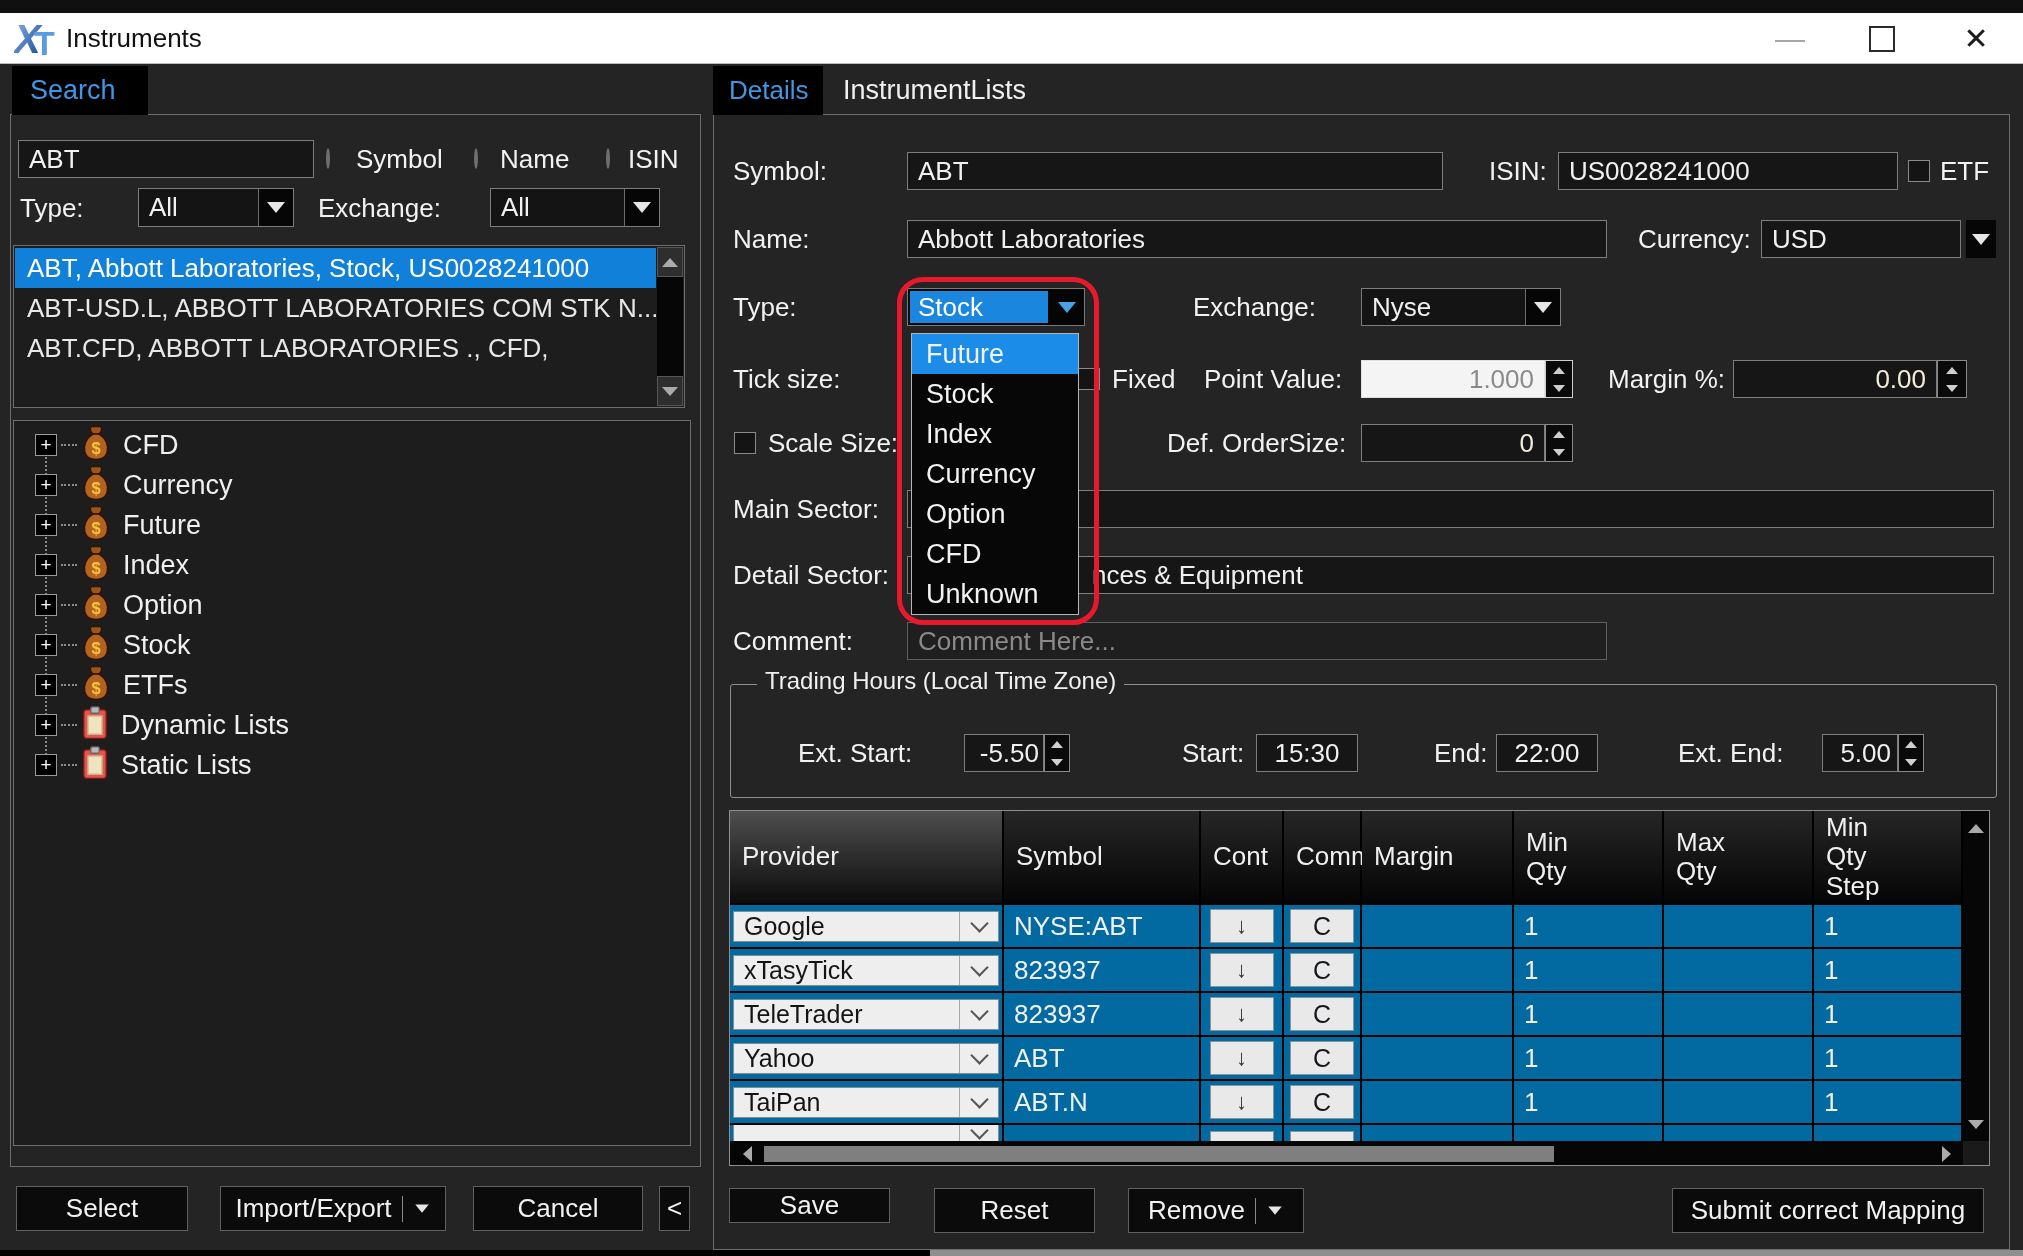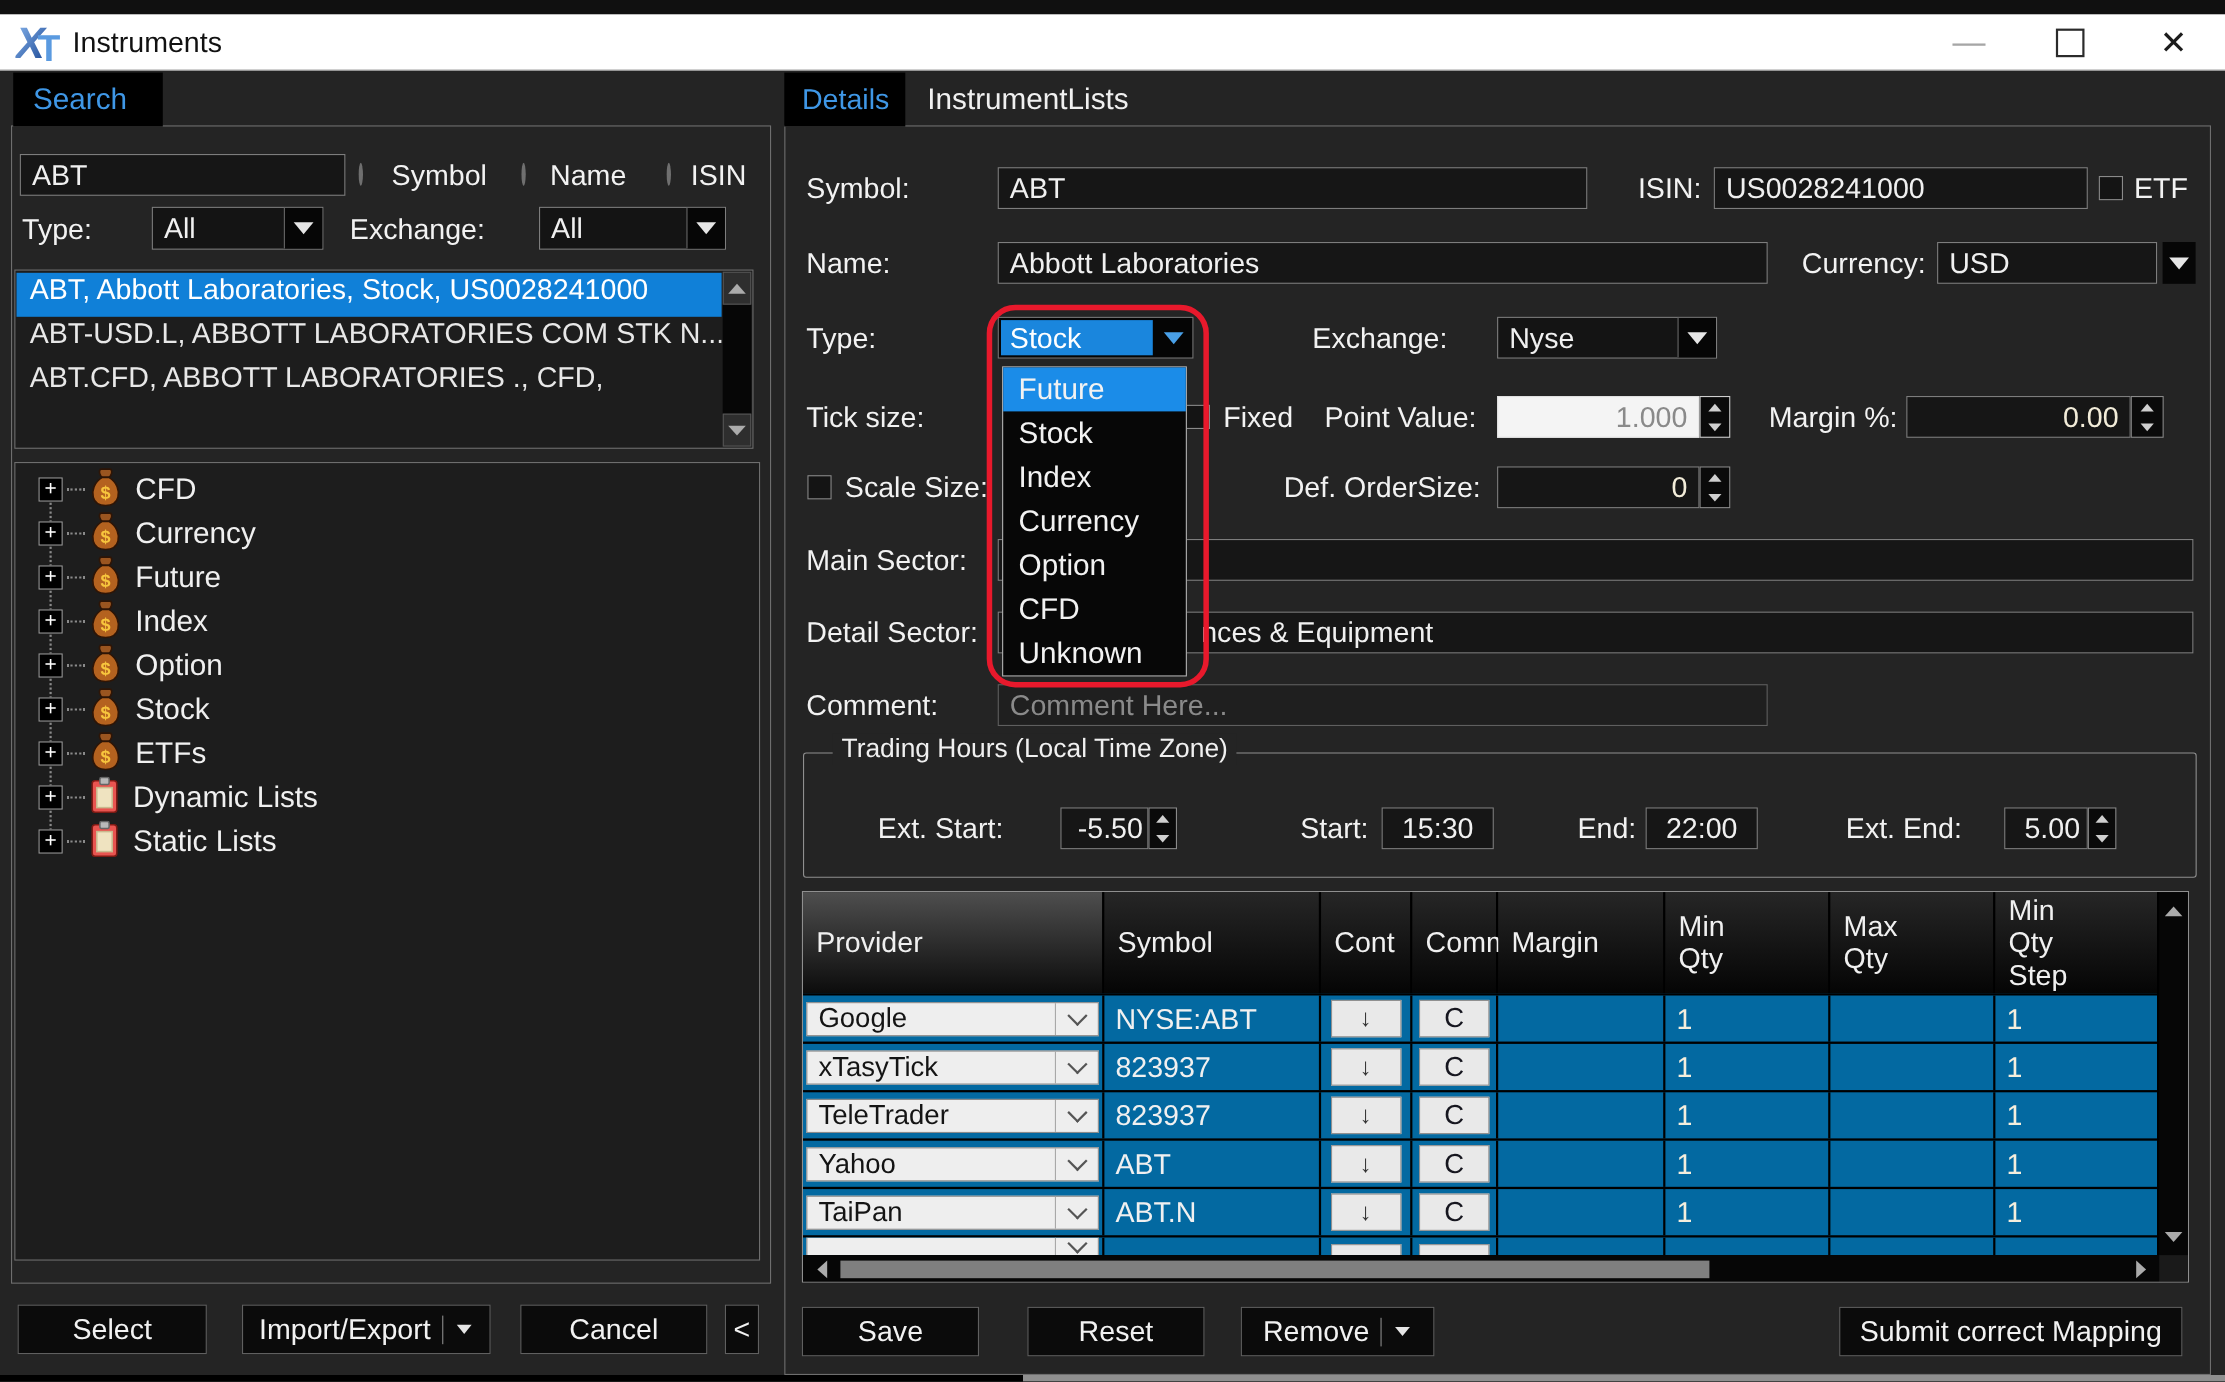--- a/index.html
+++ b/index.html
@@ -20,21 +20,21 @@
   .tri-r-g{width:0;height:0;border-top:8px solid transparent;border-bottom:8px solid transparent;border-left:9px solid #ababab}
   .spin{display:flex;flex-direction:column;background:#0a0a0a;border:1px solid #8a8a8a;box-sizing:border-box}
   .spin .sp{flex:1;display:flex;align-items:center;justify-content:center}
   .sp-u{width:0;height:0;border-left:6px solid transparent;border-right:6px solid transparent;border-bottom:7px solid #cfcfcf}
   .sp-d{width:0;height:0;border-left:6px solid transparent;border-right:6px solid transparent;border-top:7px solid #cfcfcf}
   .cb{background:#141414;border:1px solid #8a8a8a;width:22px;height:22px;box-sizing:border-box}
   .radio{width:20px;height:20px;border-radius:50%;background:#0d0d0d;border:2px solid #6f6f6f;box-sizing:border-box;position:relative}
   .radio.sel::after{content:"";position:absolute;inset:3px;border-radius:50%;background:#f5f5f5}
   .dbtn{background:#0b0b0b;border:1px solid #606060;color:#f2f2f2;font-size:26px;
         display:flex;align-items:center;justify-content:center;box-sizing:border-box;white-space:nowrap}
-  .rrow{height:40px;display:flex;align-items:flex-start;padding-left:12px;font-size:26px;white-space:nowrap;overflow:hidden;color:#e8e8e8}
+  .rrow{height:40px;display:flex;align-items:center;padding-left:12px;font-size:26px;white-space:nowrap;overflow:hidden;color:#e8e8e8}
   .rrow.sel{background:#1080d8;color:#fff}
   .trow{position:absolute;height:40px;display:flex;align-items:center}
   .plus{width:22px;height:22px;background:#000;border:1px solid #9a9a9a;color:#fff;display:flex;
         align-items:center;justify-content:center;font-size:19px;box-sizing:border-box;flex:none}
   .hdots{width:16px;border-top:2px dotted #8a8a8a;margin:0 4px;flex:none}
   .tlabel{font-size:27px;margin-left:12px;white-space:nowrap}
   .opt{height:40px;display:flex;align-items:center;padding-left:14px;font-size:27px;color:#f2f2f2}
   .opt.hl{background:#1b8ce8}
   .thead{display:flex;height:92px}
   .th{box-sizing:border-box;border-right:2px solid #000;padding:6px 12px;font-size:26px;display:flex;
@@ -644,21 +644,21 @@
       </div>
     <div style="position:absolute;left:34px;top:5px;width:790px;height:16px;background:#7f7f7f"></div>
     <div style="position:absolute;right:4px;top:0;width:26px;height:26px;display:flex;align-items:center;justify-content:center">
         <span class="tri-r-g"></span>
       </div>
   </div>
   <div style="position:absolute;right:0;top:330px;width:26px;height:26px;background:#1a1a1a"></div>
 </div>
 
 
-<div class="abs dbtn" style="left:729px;top:1188px;width:161px;height:45px">
+<div class="abs dbtn" style="left:729px;top:1188px;width:161px;height:35px">
   <span>Save</span>
   </div>
 <div class="abs dbtn" style="left:934px;top:1188px;width:161px;height:45px">
   <span>Reset</span>
   </div>
 <div class="abs dbtn" style="left:1128px;top:1188px;width:176px;height:45px">
   <span>Remove</span>
     <span class="sep"></span>
   <span class="tri-dn-w" style="transform:scale(0.75)"></span>
   </div>

